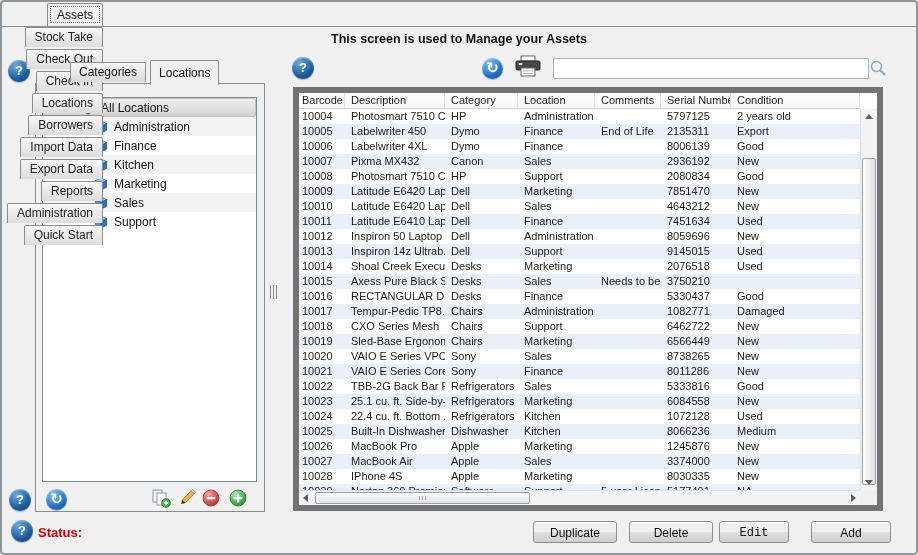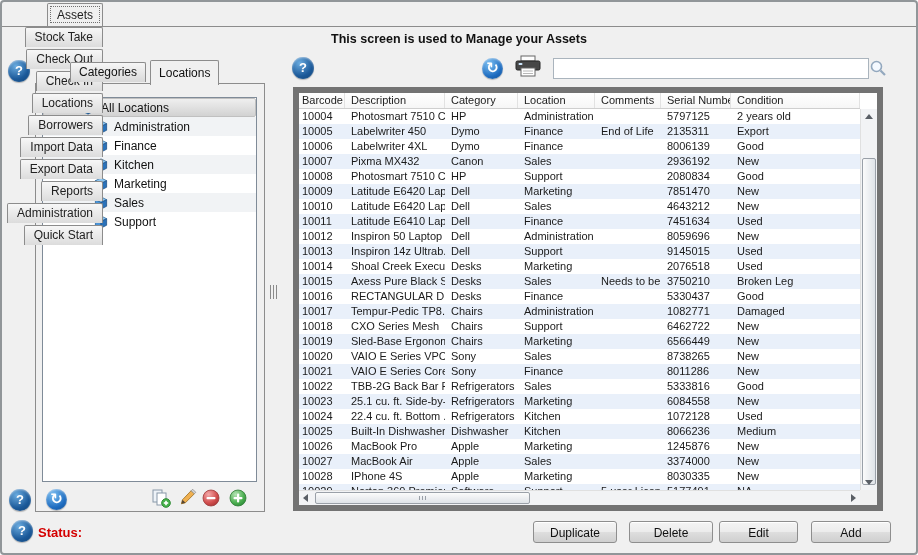--- a/index.html
+++ b/index.html
@@ -374,21 +374,20 @@
           <div class="td c5">2076518</div>
           <div class="td c6">Used</div>
         </div>
         <div class="row">
           <div class="td c0">10015</div>
           <div class="td c1">Axess Pure Black S...</div>
           <div class="td c2">Desks</div>
           <div class="td c3">Sales</div>
           <div class="td c4">Needs to be...</div>
           <div class="td c5">3750210</div>
-          <div class="td c6">Broken Leg</div>
         </div>
         <div class="row">
           <div class="td c0">10016</div>
           <div class="td c1">RECTANGULAR DE...</div>
           <div class="td c2">Desks</div>
           <div class="td c3">Finance</div>
           <div class="td c4"></div>
           <div class="td c5">5330437</div>
           <div class="td c6">Good</div>
         </div>
@@ -531,16 +530,16 @@
       <div class="arrow right">
           <span class="tri-right"></span>
         </div>
     </div>
     <div class="corner"></div>
   </div>
 
   <div class="status-label">Status:</div>
   <button class="btn" style="left:531px; width:84px;">Duplicate</button>
   <button class="btn" style="left:627px; width:84px;">Delete</button>
-  <button class="btn" style="left:717px; width:79px;">Edit</button>
+  <button class="btn" style="left:717px; width:70px;font-family:Liberation Mono, monospace;">Edit</button>
   <button class="btn" style="left:809px; width:80px;">Add</button>
 
 </div>
 
 </body></html>

